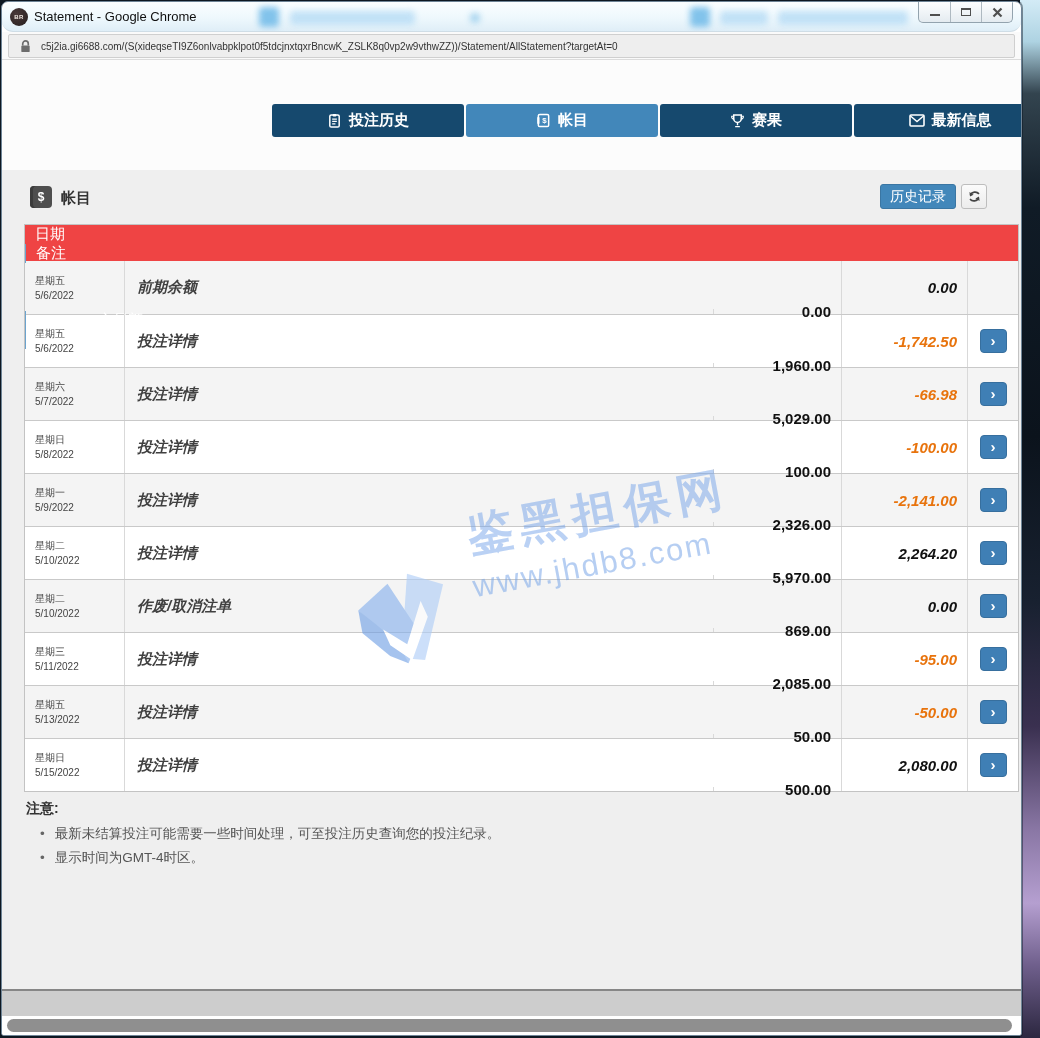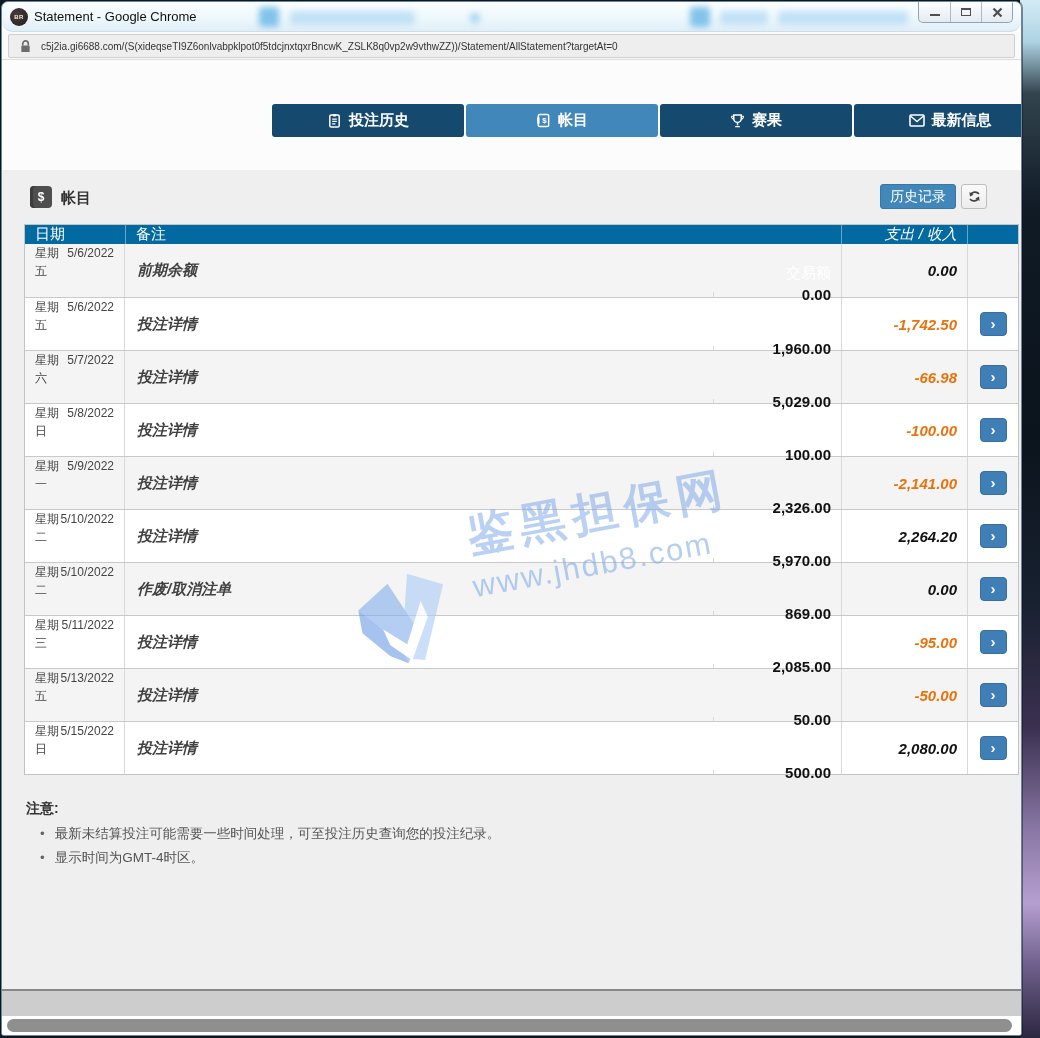--- a/index.html
+++ b/index.html
@@ -64,34 +64,34 @@
   .history-btn { height:25px; padding:0 9px; background:#4287ba; border:1px solid #3a76a3;
     border-radius:3px; color:#fff; font-size:14px; cursor:pointer;
     font-family:"Liberation Sans", sans-serif; }
   .refresh-btn { width:26px; height:25px; background:linear-gradient(180deg,#fbfbfb,#ececec);
     border:1px solid #bdbdbd; border-radius:3px; cursor:pointer;
     display:flex; align-items:center; justify-content:center; }
 
   
   .stable { position:absolute; left:22px; top:164px; width:995px;
     border:1px solid #c3c3c3; background:#fff; }
-  .thead { display:flex; height:19px; background:#0369a1; color:#fff; font-size:15px; }
+  .thead { display:flex; height:36px; background:#ef4444; color:#fff; font-size:15px;flex-direction:column; }
   .thead .c { display:flex; align-items:center; padding:0 10px; border-left:1px solid #6ba3cd; }
   .thead .c:first-child { border-left:none; }
   .c-date   { width:100px; flex:0 0 auto; }
   .c-remark { flex:1 1 auto; }
   .c-amount { width:128px; flex:0 0 auto; justify-content:flex-end; text-align:right;margin-top:48px; }
   .c-payout { width:126px; flex:0 0 auto; justify-content:flex-end; text-align:right;font-style:italic; }
   .c-action { width:51px;  flex:0 0 auto; justify-content:center; }
   .trow { display:flex; height:53px; background:#fff; border-top:1px solid #c9c9c9; font-size:15px; }
   .trow:first-child { border-top:none; }
   .trow:nth-child(odd) { background:#f4f4f4; }
   .trow .c { display:flex; align-items:center; padding:0 10px; }
-  .trow .c-date { flex-direction:row; align-items:flex-start; justify-content:center;
-    border-right:1px solid #d9d9d9; color:#444; font-size:12px; line-height:1.5; }
+  .trow .c-date { flex-direction:column; align-items:flex-start; justify-content:center;
+    border-right:1px solid #d9d9d9; color:#444; font-size:10px; line-height:1.5; }
   .trow .c-remark { font-weight:bold; color:#404040; padding-left:12px;font-style:italic; }
   .trow .c-amount, .trow .c-payout { font-weight:bold; color:#111;
     border-left:1px solid #d9d9d9; }
   .trow .c-payout.neg { color:#e8730c; }
   .trow .c-action { border-left:1px solid #d9d9d9; }
   .detail-btn { width:27px; height:24px; background:#3f7fb5; border:1px solid #376f9e;
     border-radius:4px; color:#fff; font-size:15px; font-weight:bold; line-height:1;
     cursor:pointer; display:flex; align-items:center; justify-content:center; padding-bottom:2px;
     font-family:"Liberation Sans", sans-serif; }
 

